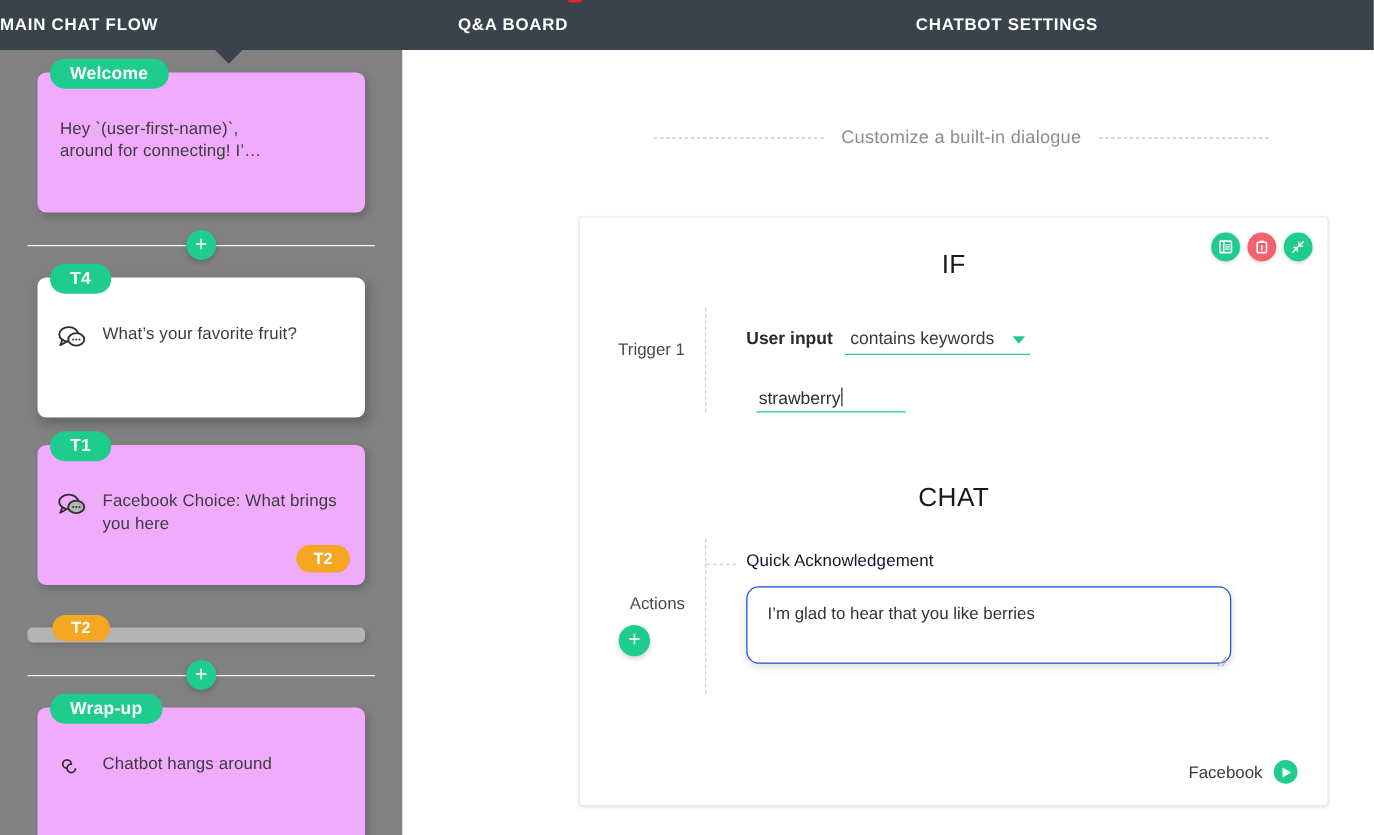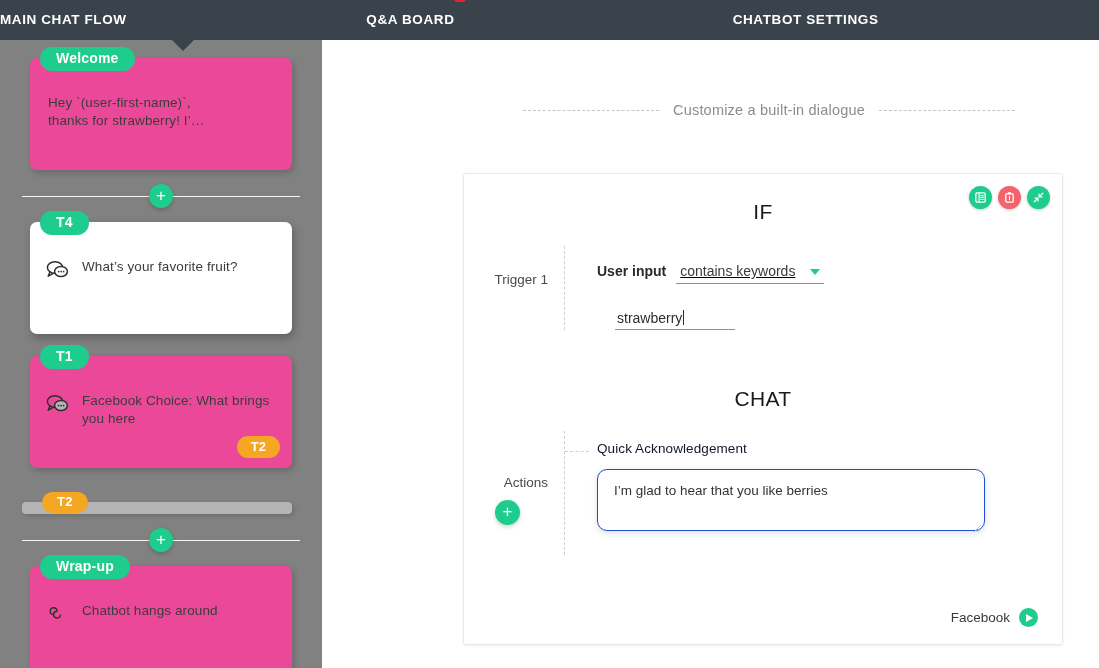--- a/index.html
+++ b/index.html
@@ -62,21 +62,21 @@
     top: 40px; left: 0;
     width: 322px; height: 628px;
     background: #818181;
     overflow: hidden;
   }
   .flow-list { position: relative; padding-top: 18px; }
 
   .card-wrap { position: relative; margin: 0 30px 0 30px; }
   .card {
     position: relative;
-    background: #ec4899;
+    background: #f0abfc;
     border-radius: 7px;
     min-height: 112px;
     box-shadow: 2px 3px 6px rgba(0,0,0,0.18);
     padding: 36px 16px 16px 16px;
   }
   .card.active {
     background: #ffffff;
     box-shadow: 2px 4px 9px rgba(0,0,0,0.25);
   }
   .card-badge {
@@ -272,37 +272,36 @@
     font-size: 14px;
     font-weight: 700;
     color: #2a2a2a;
   }
   .select-field {
     position: relative;
     border-bottom: 1.6px solid #1ecc8e;
     padding: 0 22px 3px 4px;
     cursor: pointer;
     min-width: 148px;
-    text-decoration: underline;
   }
   .select-value {
     font-size: 14px;
     color: #3a3a3a;
   }
   .caret {
     position: absolute;
     right: 4px; top: 7px;
     width: 0; height: 0;
     border-left: 5px solid transparent;
     border-right: 5px solid transparent;
     border-top: 6px solid #1ecc8e;
   }
   .text-field {
     margin-top: 26px;
-    margin-left: 18px;
+    margin-left: 8px;
     width: 120px;
     border-bottom: 1.6px solid #1ecc8e;
     padding: 0 0 3px 2px;
     font-size: 14px;
     color: #2d2d2d;
     position: relative;
     cursor: text;
   }
   .caretbar {
     display: inline-block;
@@ -398,21 +397,21 @@
 </div>
 
 <div class="sidebar">
   <div class="flow-list">
 
     <div class="card-wrap">
       <div class="card plain">
         <span class="card-badge">Welcome</span>
         <div class="card-body">
           <div class="card-text" style="white-space:pre-line">Hey `(user-first-name)`,
-thanks for strawberry! I’…</div>
+around for connecting! I’…</div>
         </div>
       </div>
     </div>
 
     <div class="divider">
       <div class="divider-line"></div>
       <div class="plus-btn">+</div>
     </div>
 
     <div class="card-wrap">

